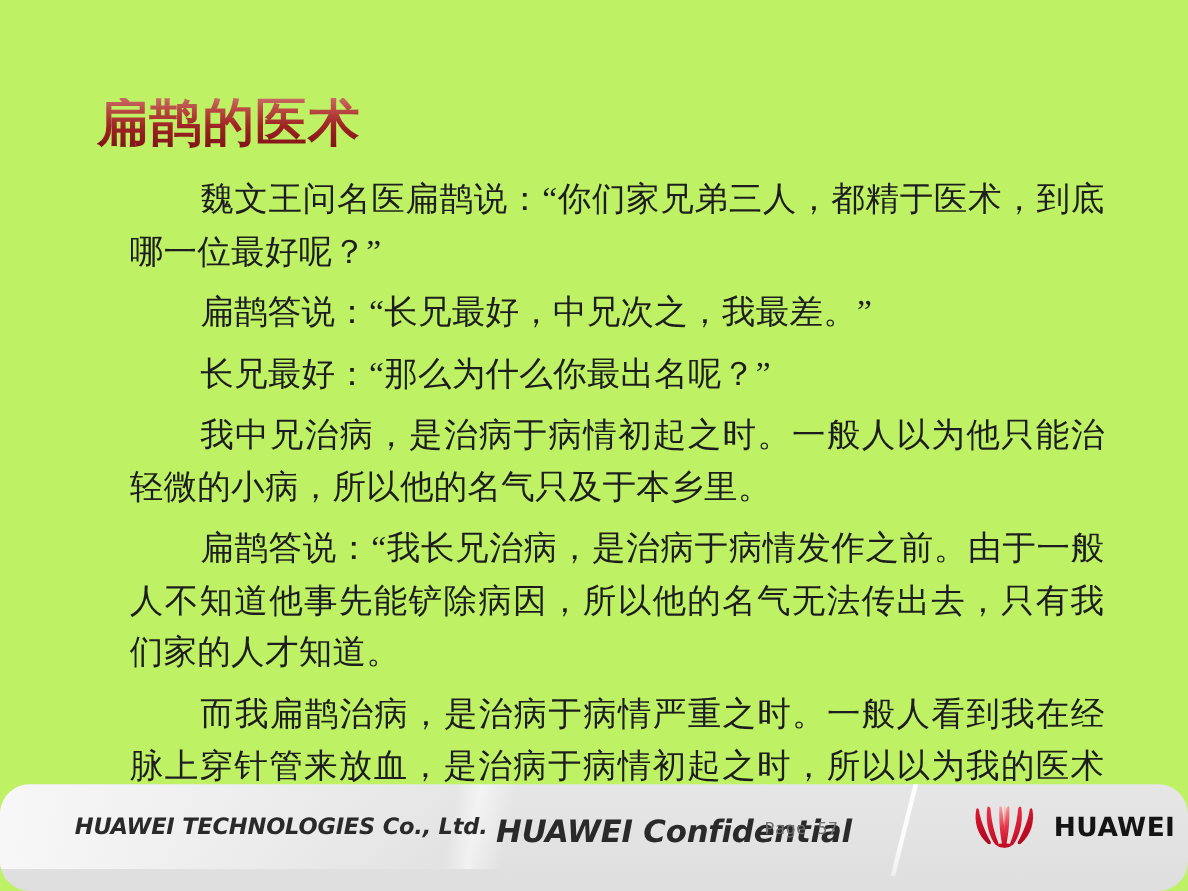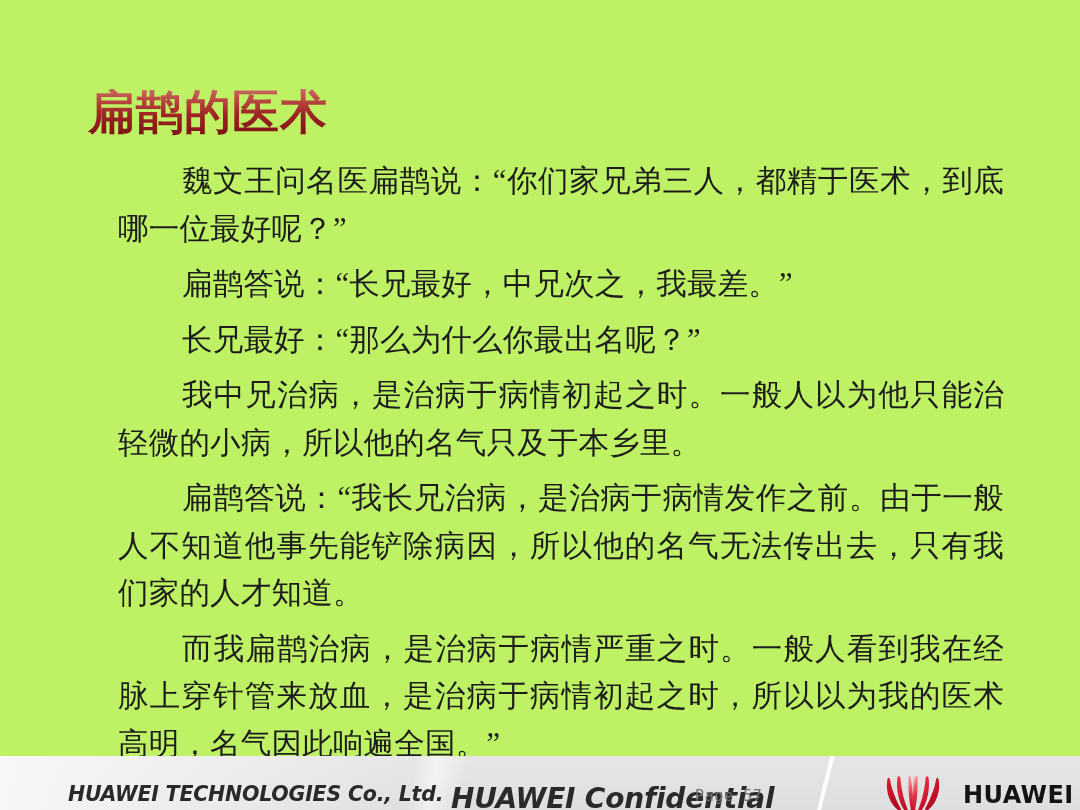--- a/index.html
+++ b/index.html
@@ -60,23 +60,24 @@
     letter-spacing: 0.2px;
     font-family: "Liberation Serif", "DejaVu Serif", serif;
   }
 
   
   .footer {
     position: absolute;
     left: 0;
     right: 0;
     bottom: 0;
-    height: 54px;
+    height: 97px;
     background: linear-gradient(180deg, #e6e6e6 0%, #e3e3e3 45%, #dedede 100%);
     overflow: hidden;
+    border-radius: 27px;
   }
   .footer-sheen {
     position: absolute;
     left: 0;
     top: 0;
     width: 1080px;
     height: 77px;
     background:
       linear-gradient(100deg, rgba(255,255,255,0.00) 0%, rgba(255,255,255,0.00) 38%,
                       rgba(255,255,255,0.55) 40%, rgba(255,255,255,0.00) 43%),
@@ -129,21 +130,21 @@
     white-space: nowrap;
   }
 
   
   .brand {
     position: absolute;
     left: 885px;
     top: 20px;
     display: flex;
     align-items: center;
-    gap: 22px;
+    gap: 17px;
   }
   .brand-mark {
     width: 56px;
     height: 38px;
     display: block;
   }
   .brand-word {
     font-family: "DejaVu Sans", sans-serif;
     font-size: 24px;
     font-weight: 700;

